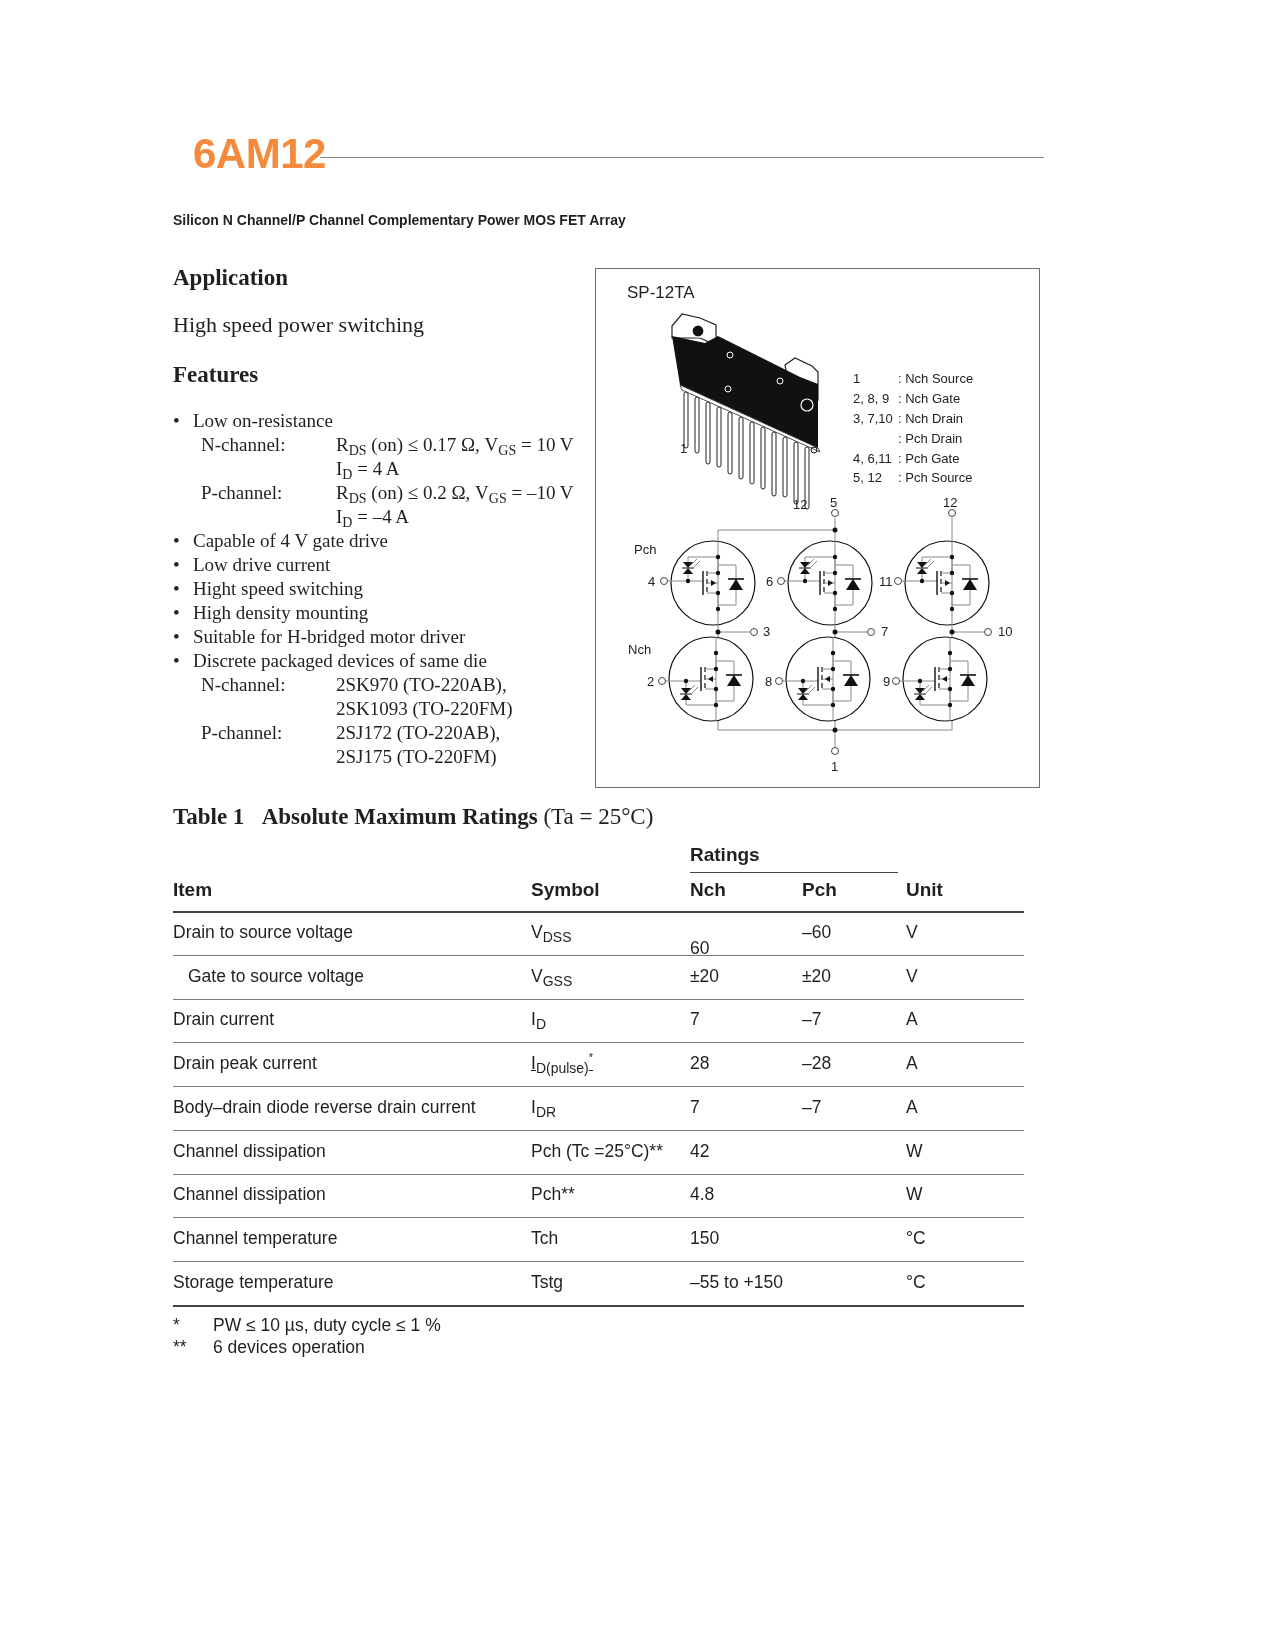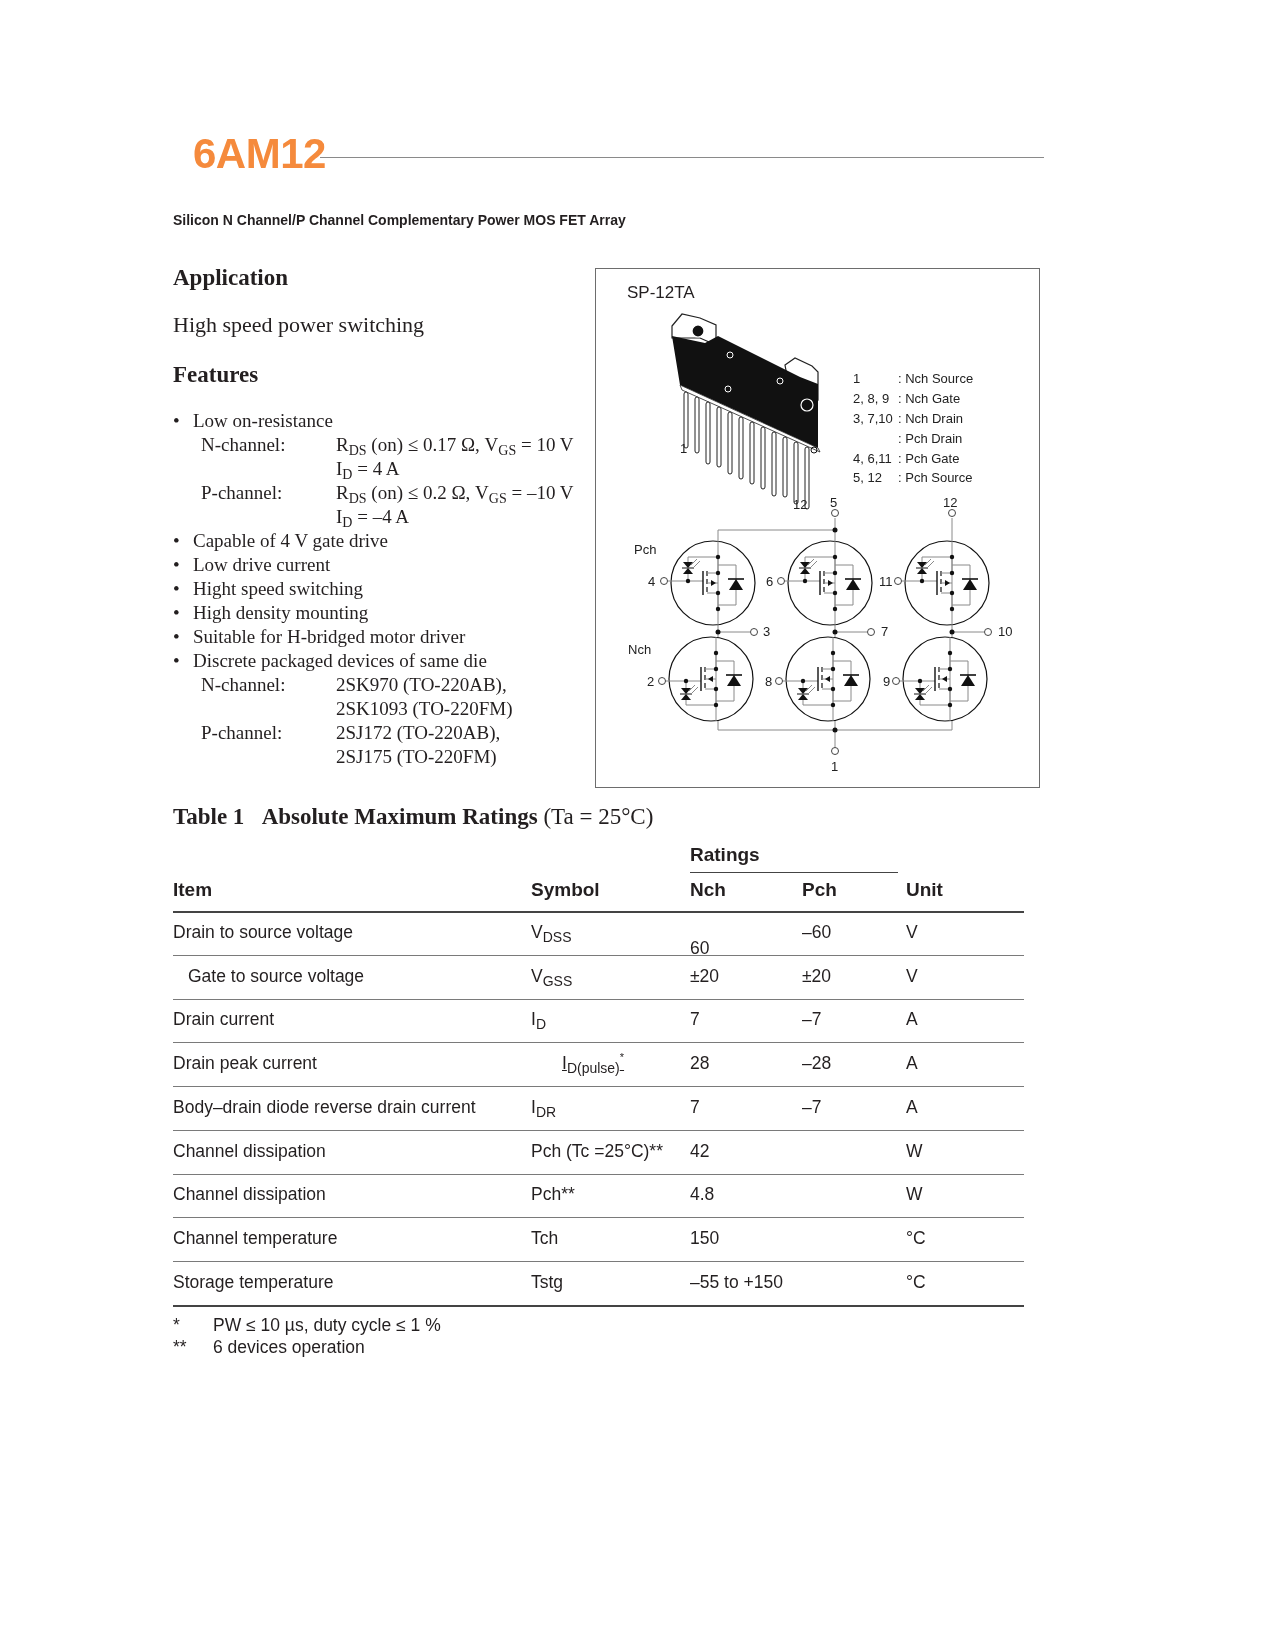--- a/index.html
+++ b/index.html
@@ -407,21 +407,21 @@
     <div class="abs sans td" style="left: 802px; top: 965.7px;">±20</div>
     <div class="abs sans td" style="left: 906px; top: 965.7px;">V</div>
     <div class="rule" style="top: 998.7px;"></div>
     <div class="abs sans td" style="left: 173px; top: 1009.4px;">Drain current</div>
     <div class="abs sans td" style="left: 531px; top: 1009.4px;"><span>I</span><sub>D</sub></div>
     <div class="abs sans td" style="left: 690px; top: 1009.4px;">7</div>
     <div class="abs sans td" style="left: 802px; top: 1009.4px;">–7</div>
     <div class="abs sans td" style="left: 906px; top: 1009.4px;">A</div>
     <div class="rule" style="top: 1042.4px;"></div>
     <div class="abs sans td" style="left: 173px; top: 1053.1px;">Drain peak current</div>
-    <div class="abs sans td" style="left: 562px; top: 1053.1px; text-decoration: underline;"><span>I</span><sub>D(pulse)</sub><sup>*</sup></div>
+    <div class="abs sans td" style="left: 531px; top: 1053.1px; text-decoration: underline;"><span>I</span><sub>D(pulse)</sub><sup>*</sup></div>
     <div class="abs sans td" style="left: 690px; top: 1053.1px;">28</div>
     <div class="abs sans td" style="left: 802px; top: 1053.1px;">–28</div>
     <div class="abs sans td" style="left: 906px; top: 1053.1px;">A</div>
     <div class="rule" style="top: 1086.1px;"></div>
     <div class="abs sans td" style="left: 173px; top: 1096.8px;">Body–drain diode reverse drain current</div>
     <div class="abs sans td" style="left: 531px; top: 1096.8px;"><span>I</span><sub>DR</sub></div>
     <div class="abs sans td" style="left: 690px; top: 1096.8px;">7</div>
     <div class="abs sans td" style="left: 802px; top: 1096.8px;">–7</div>
     <div class="abs sans td" style="left: 906px; top: 1096.8px;">A</div>
     <div class="rule" style="top: 1129.8px;"></div>

